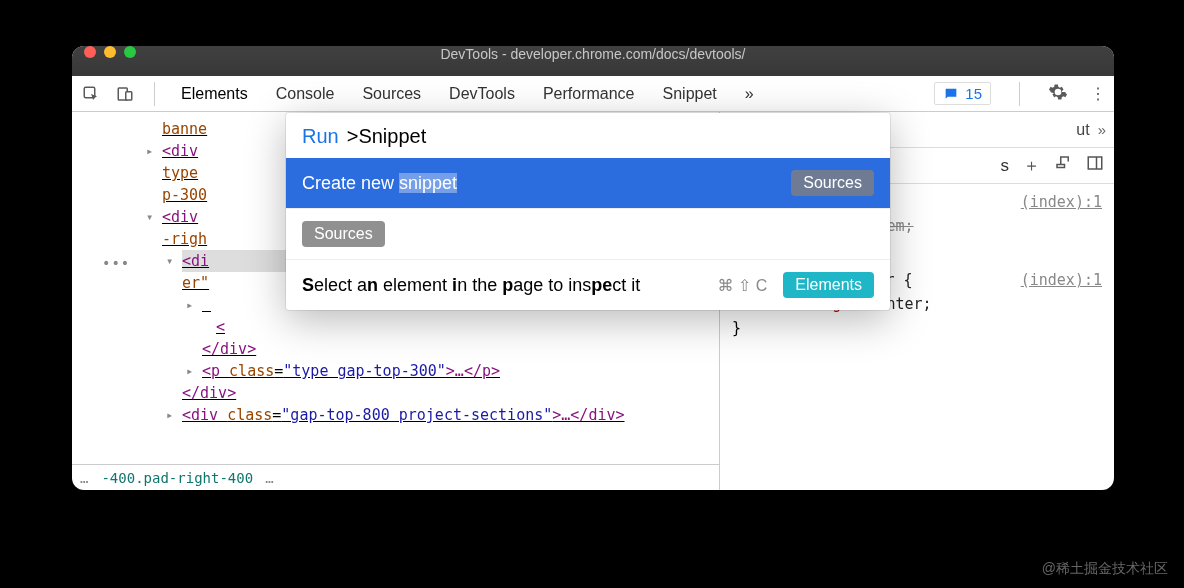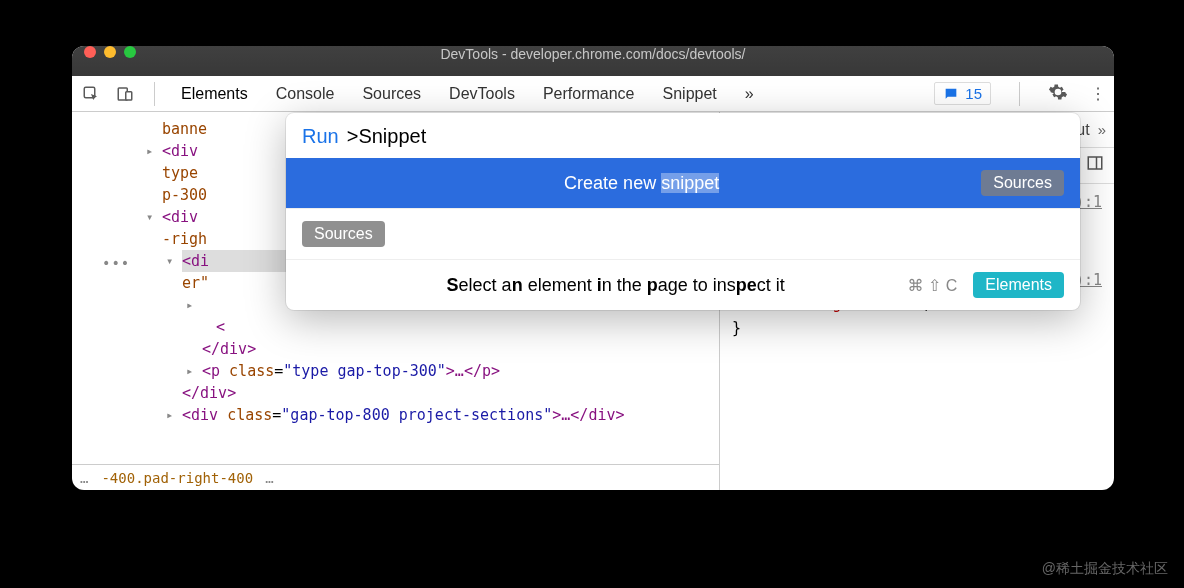--- a/index.html
+++ b/index.html
@@ -72,20 +72,21 @@
   height: calc(100% - 66px);
   display: flex;
 }
 .left-pane {
   width: 648px;
   border-right: 1px solid #ccc;
   font-family: Menlo, Consolas, monospace;
   font-size: 15px;
   position: relative;
   overflow: hidden;
+  text-decoration: underline;
 }
 .dom-lines { padding: 6px 0 0 90px; line-height: 22px; }
 .dom-line { white-space: nowrap; }
 .attr-name { color: #994500; }
 .attr-val { color: #1a1aa6; }
 .tag { color: #881280; }
 .collapsed::before {
   content: "▸"; position: absolute; margin-left: -16px; color: #888; font-size: 12px;
 }
 .expanded::before {
@@ -101,21 +102,21 @@
   letter-spacing: 1px;
 }
 .crumb-bar {
   position: absolute; bottom: 0; left: 0; right: 0;
   height: 26px; border-top: 1px solid #ccc;
   display: flex; align-items: center; padding: 0 8px;
   font-family: Menlo, Consolas, monospace; font-size: 14px;
   gap: 12px;
 }
 .crumb-dots { color: #888; letter-spacing: 1px; }
-.crumb1 { color: #a16207; }
+.crumb1 { color: #0f766e; }
 .crumb2 { color: #3572b0; }
 .right-pane {
   flex: 1;
   font-family: Menlo, Consolas, monospace;
   font-size: 15px;
   position: relative;
 }
 .styles-header {
   height: 36px; border-bottom: 1px solid #ddd;
   display: flex; align-items: center; padding-right: 8px;
@@ -134,45 +135,45 @@
 .css-body { padding: 6px 12px; line-height: 24px; }
 .css-src { float: right; color: #888; text-decoration: underline; cursor: pointer; }
 .css-sel { color: #222; }
 .css-prop { color: #c80000; margin-left: 28px; }
 .css-prop .val { color: #222; }
 .maxw { text-decoration: line-through; color: #888 !important; }
 
 .cmd-menu {
   position: absolute;
   top: 67px; left: 214px;
-  width: 794px;
+  width: 604px;
   background: #fff;
-  border-radius: 8px;
+  border-radius: 3px;
   box-shadow: 0 10px 40px rgba(0,0,0,.28), 0 0 0 1px rgba(0,0,0,.08);
   z-index: 50;
 }
 .cmd-input-row {
   display: flex; align-items: baseline;
   padding: 12px 16px 10px 16px;
   font-size: 20px;
 }
 .cmd-run { color: #1a73e8; margin-right: 8px; }
 .cmd-input {
   border: none; outline: none; font-size: 20px; flex: 1;
   font-family: inherit;
 }
 .cmd-hint {
   padding: 10px 16px; color: #777; font-size: 17px;
   background: #f0f0f0; border-top: 1px solid #e2e2e2; border-bottom: 1px solid #e2e2e2;
 }
 .cmd-item {
   display: flex; align-items: center; padding: 12px 16px;
-  font-size: 18px; border-bottom: 1px solid #eee; text-align: center;
-}
-.cmd-item:last-child { border-bottom: none; margin-left: 32px; }
+  font-size: 18px; border-bottom: 1px solid #eee;
+}
+.cmd-item:last-child { border-bottom: none; }
 .cmd-item .lbl { flex: 1; }
 .cmd-item.highlight { background: #2b6cde; color: #fff; }
 .cmd-item.highlight .pill { background: #808080cc; }
 .cmd-item .pill {
   background: #909090; color: #fff; padding: 4px 12px;
   border-radius: 4px; font-size: 16px;
 }
 .cmd-item .pill.cyan { background: #1fb6c7; }
 .cmd-item .kbd { color: #888; margin-left: 10px; margin-right: 16px; font-size: 16px; }
 .hl-match { background: rgba(255,255,255,.35); }

